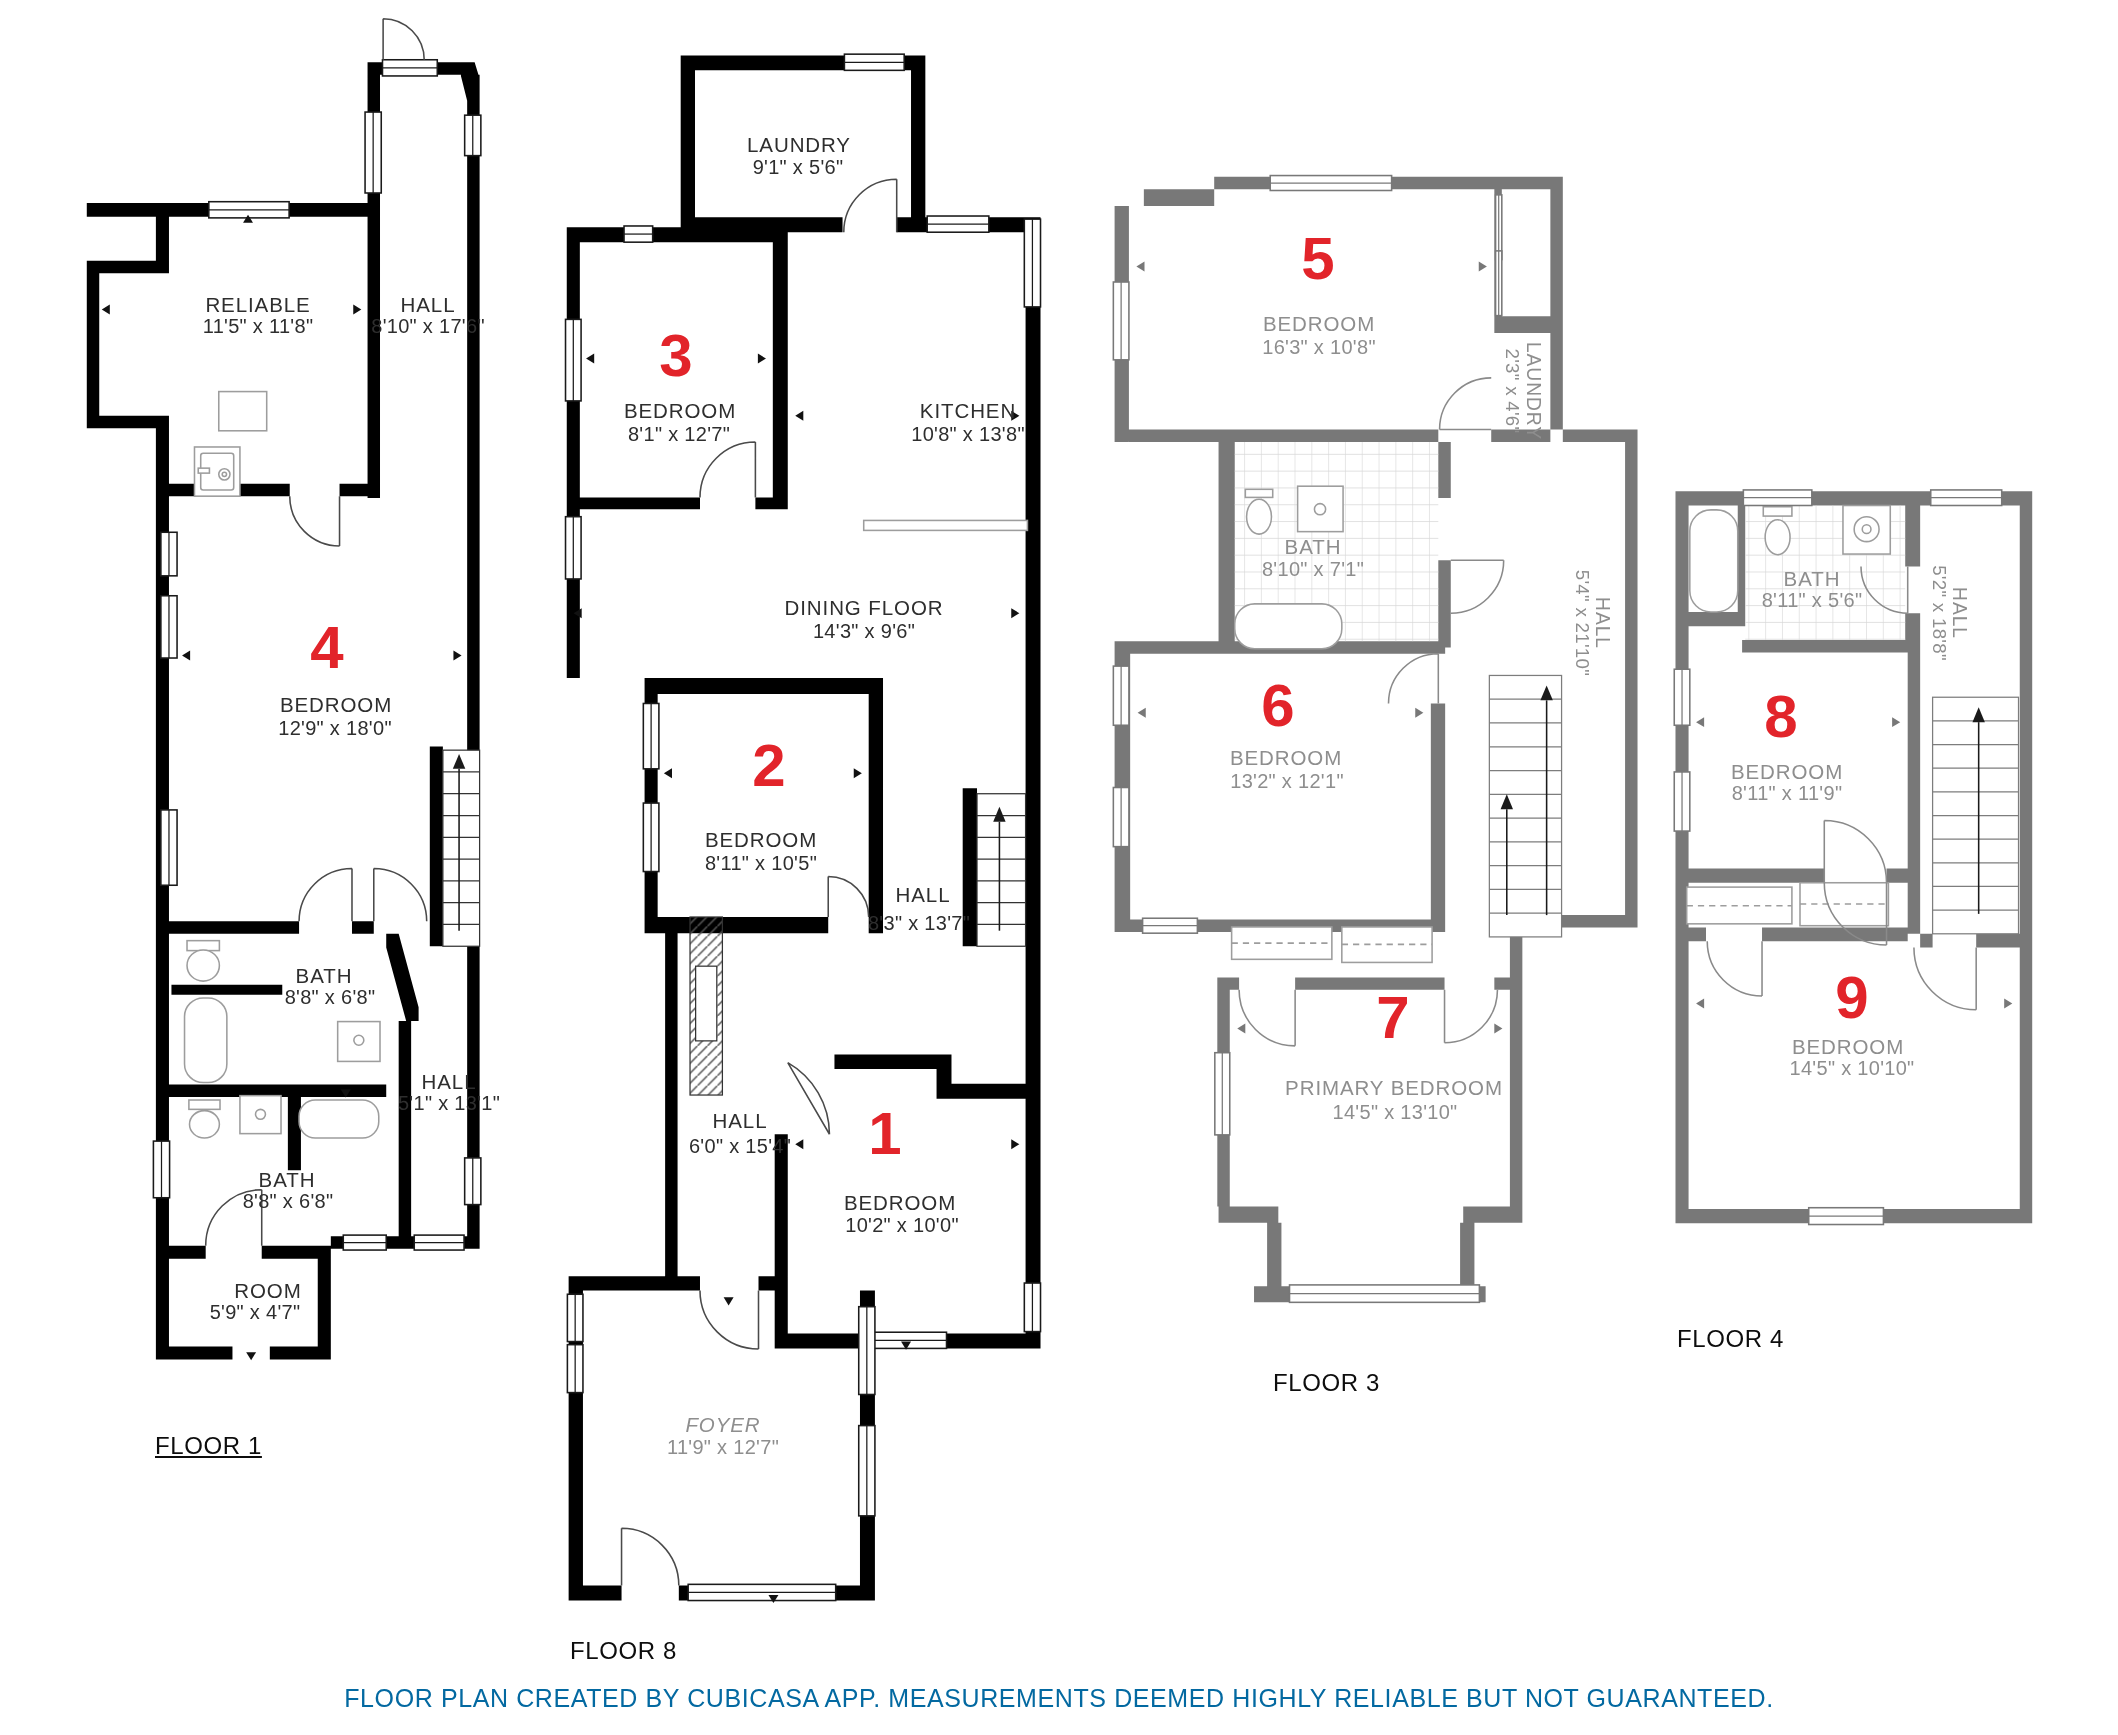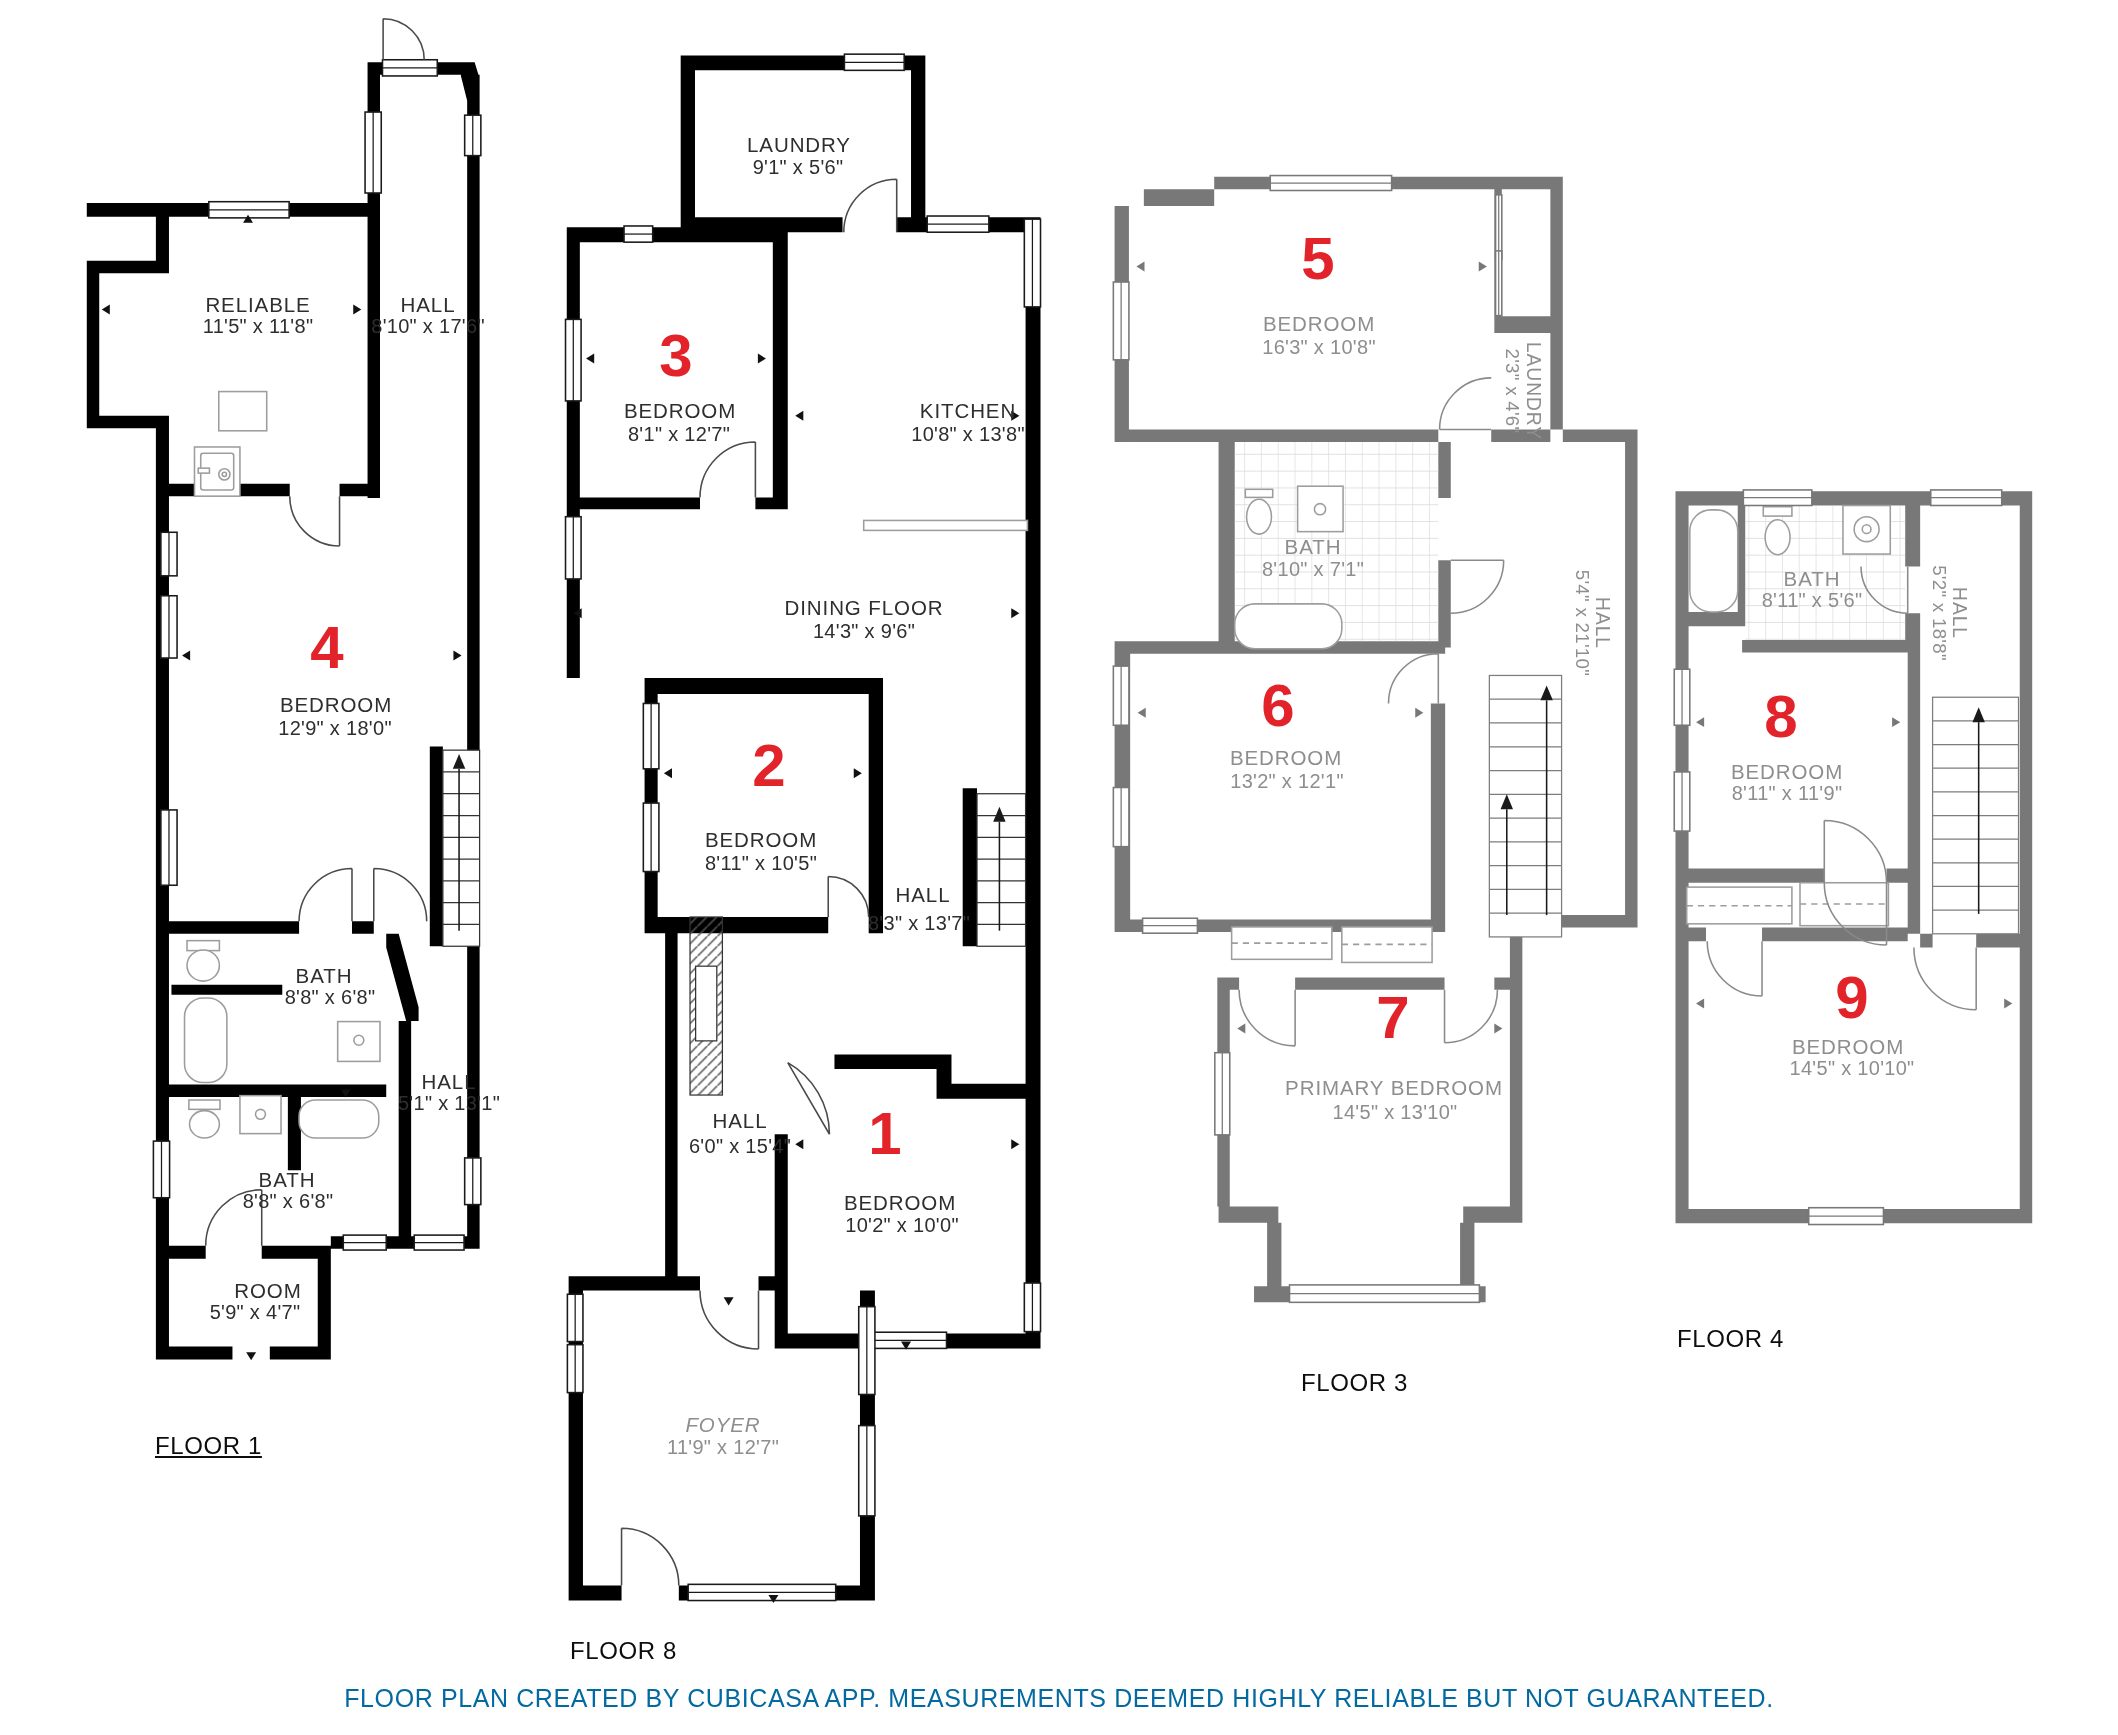--- a/index.html
+++ b/index.html
@@ -411,21 +411,21 @@
       <div class="lbl rn g" style="left: 1313px; top: 547px;">BATH</div>
       <div class="lbl rd g" style="left: 1313px; top: 569px;">8'10" x 7'1"</div>
       <div class="lbl vn g" style="left: 1602px; top: 623px;">HALL</div>
       <div class="lbl vd g" style="left: 1582px; top: 623px;">5'4" x 21'10"</div>
       <div class="lbl num" style="left: 1278px; top: 705px;">6</div>
       <div class="lbl rn g" style="left: 1286px; top: 758px;">BEDROOM</div>
       <div class="lbl rd g" style="left: 1287px; top: 781px;">13'2" x 12'1"</div>
       <div class="lbl num" style="left: 1393px; top: 1017px;">7</div>
       <div class="lbl rn g" style="left: 1394px; top: 1088px;">PRIMARY BEDROOM</div>
       <div class="lbl rd g" style="left: 1395px; top: 1112px;">14'5" x 13'10"</div>
-      <div class="lbl cap" style="left: 1273px; top: 1383px; margin-left: 28px;">FLOOR 3</div>
+      <div class="lbl cap" style="left: 1273px; top: 1383px;">FLOOR 3</div>
       <div class="lbl rn g" style="left: 1812px; top: 579px;">BATH</div>
       <div class="lbl rd g" style="left: 1812px; top: 600px;">8'11" x 5'6"</div>
       <div class="lbl vn g" style="left: 1959px; top: 613px;">HALL</div>
       <div class="lbl vd g" style="left: 1939px; top: 613px;">5'2" x 18'8"</div>
       <div class="lbl num" style="left: 1781px; top: 716px;">8</div>
       <div class="lbl rn g" style="left: 1787px; top: 772px;">BEDROOM</div>
       <div class="lbl rd g" style="left: 1787px; top: 793px;">8'11" x 11'9"</div>
       <div class="lbl num" style="left: 1852px; top: 997px;">9</div>
       <div class="lbl rn g" style="left: 1848px; top: 1047px;">BEDROOM</div>
       <div class="lbl rd g" style="left: 1852px; top: 1068px;">14'5" x 10'10"</div>

